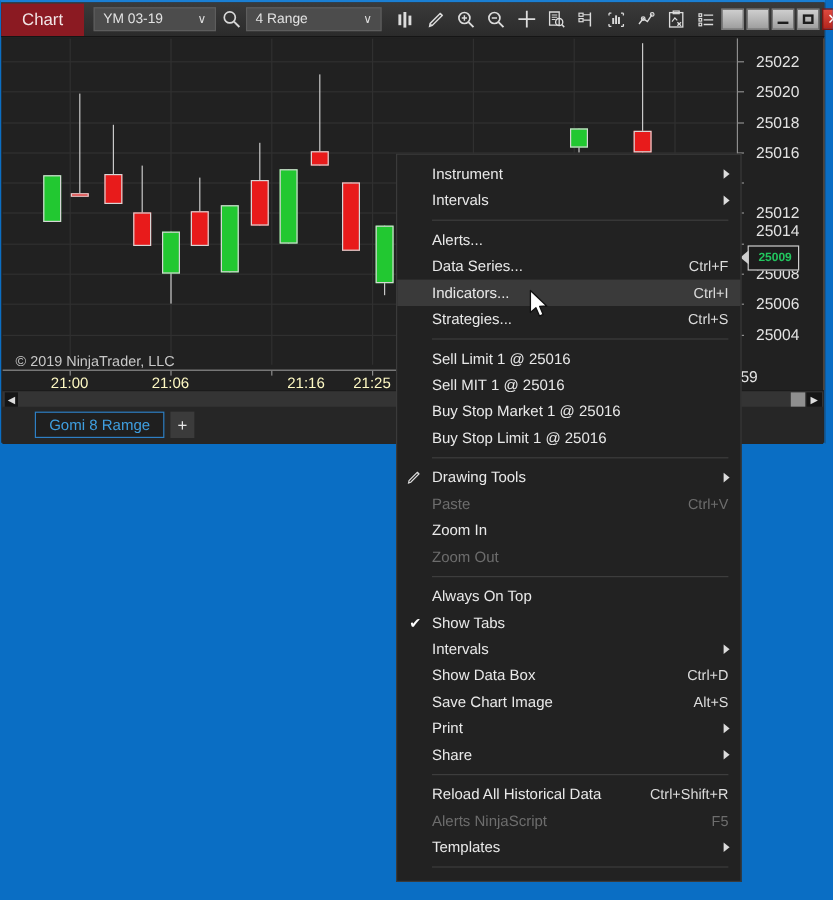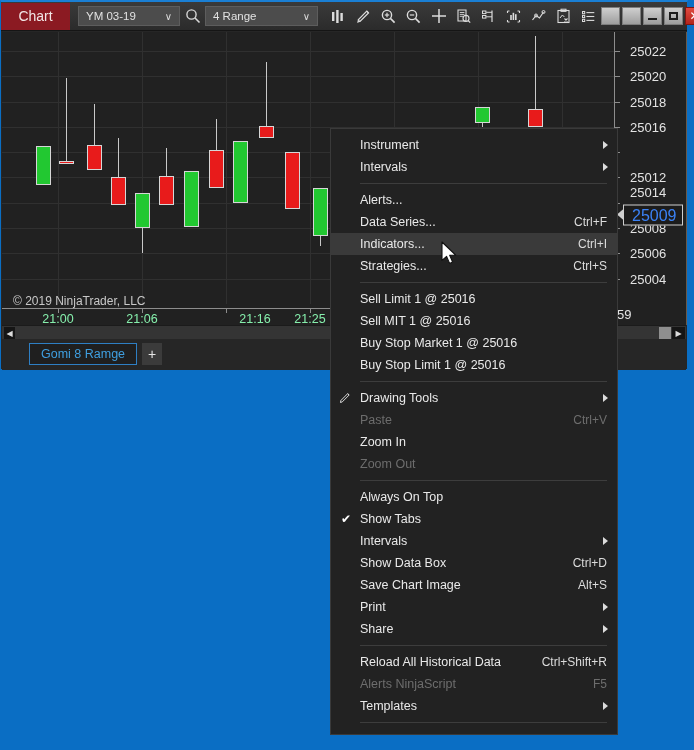--- a/index.html
+++ b/index.html
@@ -181,21 +181,21 @@
     position: absolute;
     left: 0;
     top: 276px;
     width: 612px;
     height: 17px;
     border-top: 1px solid #8d8d8d;
   }
   .xlabel {
     position: absolute;
     top: 3px;
-    color: #86efac;
+    color: #fef9c3;
     font-size: 12.5px;
     transform: translateX(-50%);
     white-space: nowrap;
   }
   .xtick {
     position: absolute;
     top: 0;
     width: 1px; height: 4px;
     background: #8d8d8d;
   }
@@ -221,28 +221,29 @@
     left: 0;
     width: 5px; height: 1px;
     background: #8d8d8d;
   }
   #last-price {
     position: absolute;
     left: 8px;
     height: 19px;
     background: #1c1c1c;
     border: 1px solid #cfcfcf;
-    color: #3b82f6;
-    font-size: 16px;
+    color: #22c55e;
+    font-size: 10px;
     padding: 0 5px 0 8px;
     display: flex;
     align-items: center;
     transform: translateY(-50%);
     white-space: nowrap;
     z-index: 5;
+    font-weight: bold;
   }
   #last-price::before {
     content: "";
     position: absolute;
     left: -7px; top: 3px;
     width: 0; height: 0;
     border-top: 6px solid transparent;
     border-bottom: 6px solid transparent;
     border-right: 7px solid #cfcfcf;
   }

